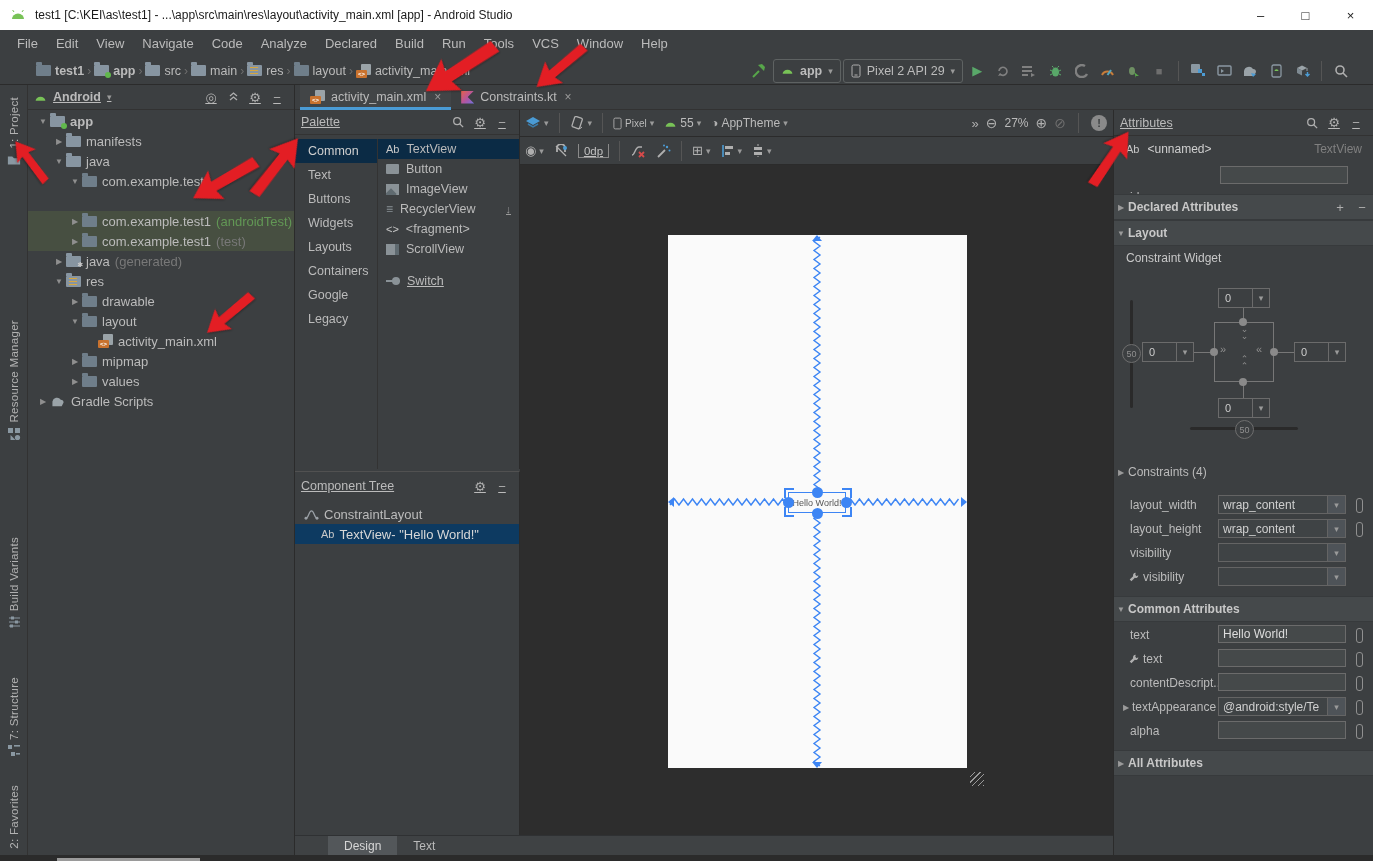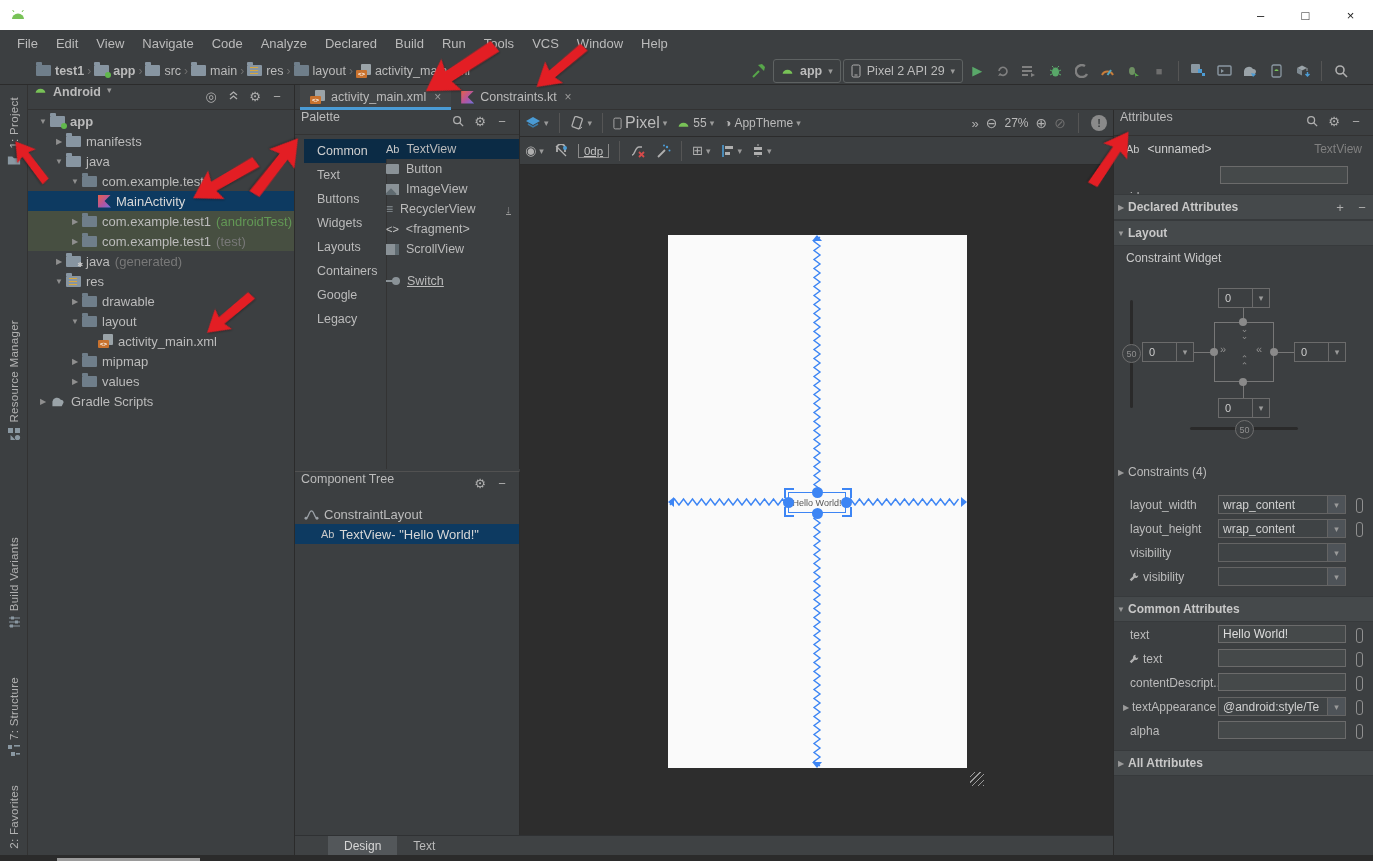--- a/index.html
+++ b/index.html
@@ -26,41 +26,41 @@
   .tbic{width:24px;height:26px;display:flex;align-items:center;justify-content:center;flex:none;}
   .combo{display:flex;align-items:center;gap:6px;height:22px;border:1px solid #5E6262;border-radius:3px;padding:0 7px;background:#3C3F41;font-size:12.5px;}
   .sepv{width:1px;height:20px;background:#555;margin:0 5px;flex:none;}
   .caret{font-size:9px;color:#9A9A9A;}
   
   .leftstrip{left:0;top:85px;width:28px;height:770px;background:#3C3F41;border-right:1px solid #323232;box-sizing:border-box;}
   .vtext{writing-mode:vertical-rl;transform:rotate(180deg);font-size:11.5px;color:#B2B2B2;letter-spacing:.3px;}
   .vitem{position:absolute;left:0;width:28px;display:flex;flex-direction:column;align-items:center;gap:5px;}
   
   .projpanel{left:28px;top:85px;width:267px;height:770px;background:#3C3F41;border-right:1px solid #2B2B2B;box-sizing:border-box;}
-  .panelhead{height:25px;border-bottom:1px solid #323232;display:flex;align-items:flex-start;padding:0 6px;box-sizing:border-box;font-size:12.5px;color:#BBB;}
+  .panelhead{height:25px;border-bottom:1px solid #323232;display:flex;align-items:center;padding:0 6px;box-sizing:border-box;font-size:12.5px;color:#BBB;text-decoration:underline;}
   .ph-ic{width:22px;height:22px;display:flex;align-items:center;justify-content:center;color:#AFAFAF;font-size:13px;flex:none;}
   .trow{position:absolute;left:0;right:0;height:20px;display:flex;align-items:center;font-size:13px;}
   .trow .tw{width:14px;text-align:center;font-size:8px;color:#8F8F8F;flex:none;}
   .trow .lbl{margin-left:5px;white-space:nowrap;}
   .trow .sfx{margin-left:5px;color:#787878;white-space:nowrap;}
   .rowsel{background:#0D3A61;}
   .rowtint{background:rgba(88,104,66,0.40);}
   .kticon{width:13px;height:13px;flex:none;background:linear-gradient(135deg,#E8604A,#B155A2 55%,#6D74E1);clip-path:polygon(0 0,100% 0,50% 50%,100% 100%,0 100%);}
   .xmlicon{width:15px;height:14px;position:relative;flex:none;}
   .xmlicon .page{position:absolute;right:0;top:0;width:10px;height:11px;background:#9AA3A8;border-radius:1px;}
   .xmlicon .badge{position:absolute;left:0;bottom:0;width:11px;height:8px;background:#C9722E;color:#fff;font-size:6px;display:flex;align-items:center;justify-content:center;border-radius:1px;font-weight:bold;}
   
   .tabstrip{left:295px;top:85px;width:1078px;height:25px;background:#3C3F41;border-bottom:1px solid #323232;box-sizing:border-box;display:flex;}
   .etab{display:flex;align-items:center;gap:6px;padding:0 10px;font-size:12.5px;color:#BBB;position:relative;}
   .etab.active{background:#424547;}
   .etab.active:after{content:"";position:absolute;left:0;right:0;bottom:-1px;height:3px;background:#4A9BD5;}
   .tclose{color:#9A9A9A;font-size:12px;margin-left:2px;}
   
   .palette{left:295px;top:110px;width:225px;height:359px;background:#3C3F41;border-right:1px solid #2B2B2B;box-sizing:border-box;}
-  .palcat{position:absolute;left:9px;top:29px;width:82px;bottom:0;border-right:1px solid #333;}
+  .palcat{position:absolute;left:0;top:29px;width:82px;bottom:0;border-right:1px solid #333;}
   .pcat{position:absolute;left:0;width:82px;height:24px;display:flex;align-items:center;padding-left:13px;box-sizing:border-box;font-size:12.5px;}
   .pcat.sel{background:#0B2B45;color:#CFCFCF;}
   .pcomp{position:absolute;left:83px;top:29px;right:0;bottom:0;}
   .pitem{position:absolute;left:0;right:0;height:20px;display:flex;align-items:center;padding-left:8px;box-sizing:border-box;font-size:12.5px;gap:7px;}
   .pitem.sel{background:#0B2B45;}
   .ab{font-size:11px;color:#C8C8C8;flex:none;}
   .wbox{width:13px;height:10px;background:#8A9297;border-radius:1px;flex:none;}
   .imgic{width:13px;height:11px;background:#8A9297;position:relative;overflow:hidden;flex:none;}
   .imgic:after{content:"";position:absolute;left:1px;bottom:-3px;width:8px;height:8px;background:#5F6A70;transform:rotate(45deg);}
   .scrollic{width:13px;height:11px;background:#8A9297;border-right:4px solid #5F6A70;box-sizing:border-box;flex:none;}
@@ -116,20 +116,21 @@
 <body>
 
 <div id="app" class="nosel">
 
   <div class="p titlebar">
     <svg width="18" height="18" viewBox="0 0 18 18" style="margin:0 8px 0 9px;">
       <path d="M3 13a6 5.4 0 0 1 12 0z" fill="#78C257"></path>
         <line x1="5" y1="6" x2="3.6" y2="4" stroke="#78C257"></line>
         <line x1="13" y1="6" x2="14.4" y2="4" stroke="#78C257"></line>
     </svg>
+    <span>test1 [C:\KEI\as\test1] - ...\app\src\main\res\layout\activity_main.xml [app] - Android Studio</span>
     <div style="margin-left:auto;display:flex;">
       <div class="winbtn">–</div>
       <div class="winbtn">□</div>
       <div class="winbtn">×</div>
     </div>
   </div>
 
   <div class="p menubar">
     <span class="menuitem">File</span>
     <span class="menuitem">Edit</span>
@@ -379,25 +380,20 @@
     <div class="trow" style="top:66px;">
       <span class="tw" style="margin-left:24px;">▼</span>
         <span class="fold"></span>
         <span class="lbl">java</span>
     </div>
     <div class="trow" style="top:86px;">
       <span class="tw" style="margin-left:40px;">▼</span>
         <span class="fold dark"></span>
         <span class="lbl">com.example.test1</span>
     </div>
-    <div class="trow rowsel" style="top:106px;">
-      <span class="tw" style="margin-left:56px;"></span>
-        <span class="kticon"></span>
-        <span class="lbl" style="color:#D8D8D8;">MainActivity</span>
-    </div>
     <div class="trow rowtint" style="top:126px;">
       <span class="tw" style="margin-left:40px;">▶</span>
         <span class="fold dark"></span>
         <span class="lbl">com.example.test1</span>
         <span class="sfx" style="color:#629755;">(androidTest)</span>
     </div>
     <div class="trow rowtint" style="top:146px;">
       <span class="tw" style="margin-left:40px;">▶</span>
         <span class="fold dark"></span>
         <span class="lbl">com.example.test1</span>
@@ -566,21 +562,21 @@
             <rect x="3" y="1" width="8" height="11" rx="1.5" transform="rotate(18 7 7)" fill="none" stroke="#AFAFAF" stroke-width="1.3"></rect>
             <path d="M12 11 a5 5 0 0 1 -4 2" stroke="#AFAFAF" fill="none"></path>
           </svg>
         <span class="caret">▾</span>
       </div>
       <div class="sepv"></div>
       <div class="dbtn">
         <svg width="9" height="13" viewBox="0 0 10 14">
             <rect x="1" y="1" width="8" height="12" rx="1.5" fill="none" stroke="#AFAFAF"></rect>
           </svg>
-        <span style="font-size:16px;">Pixel</span>
+        <span style="font-size:10px;">Pixel</span>
           <span class="caret">▾</span>
       </div>
       <div class="dbtn">
         <svg width="13" height="9" viewBox="0 0 16 10">
             <path d="M2 9a6 5 0 0 1 12 0z" fill="#78C257"></path>
           </svg>
         <span style="font-size:12px;">55</span>
           <span class="caret">▾</span>
       </div>
       <div class="dbtn">

